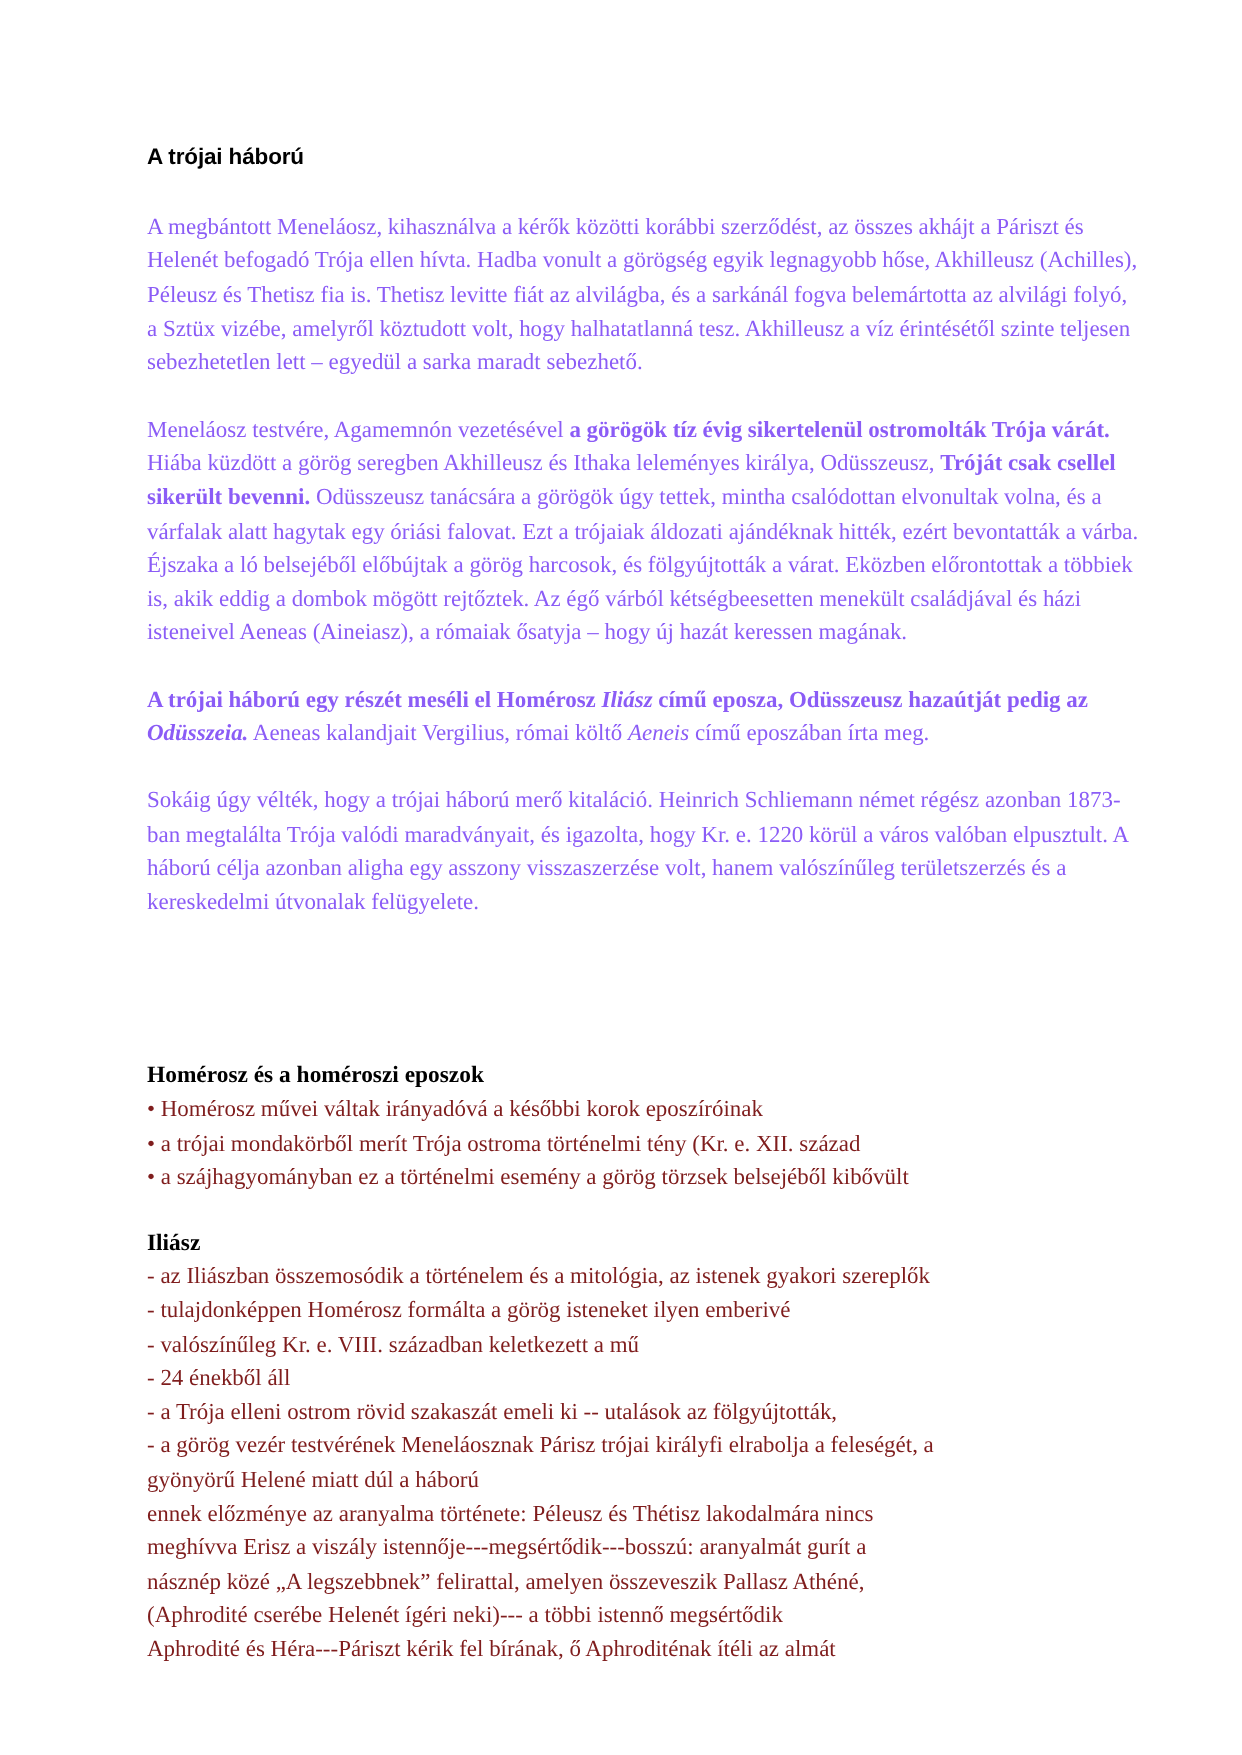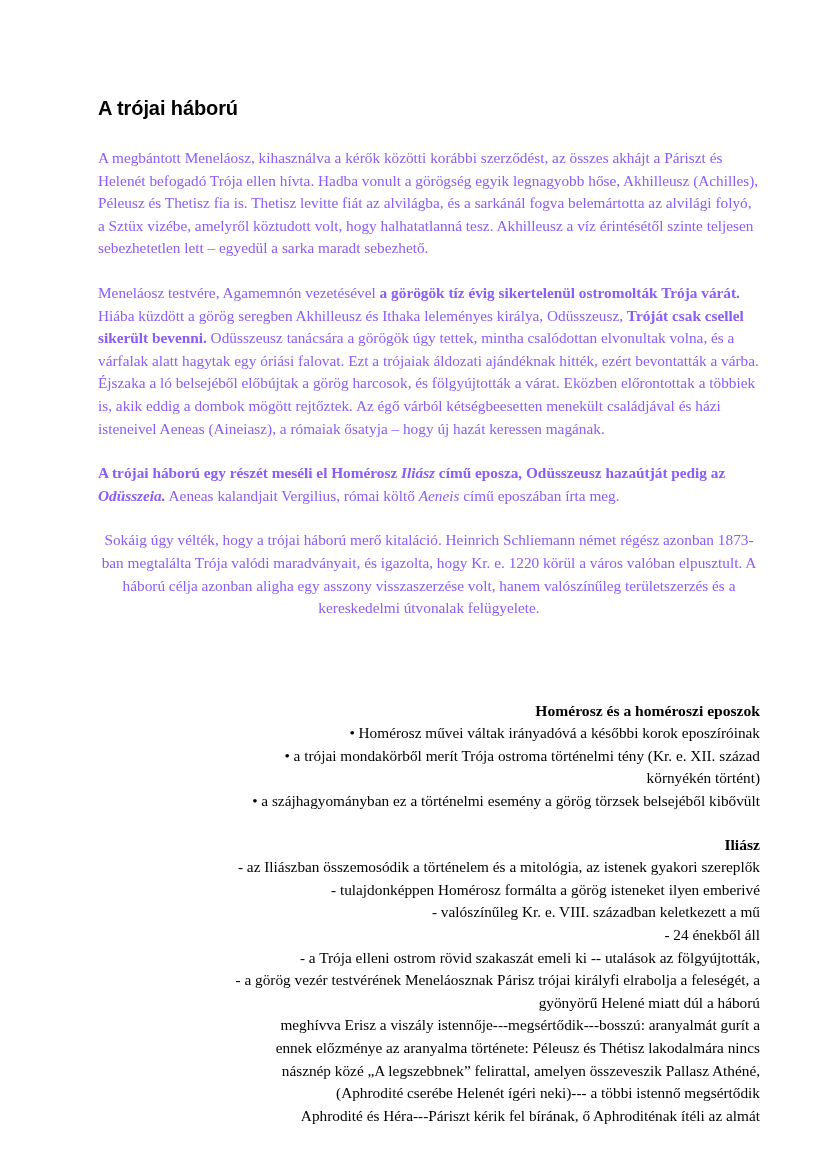--- a/index.html
+++ b/index.html
@@ -20,58 +20,57 @@
     width: 828px;
     height: 1170px;
     box-sizing: border-box;
     padding: 96px 68px 0 98px;
     background: #ffffff;
     position: relative;
   }
   .doc-title {
     font-family: "Liberation Sans", "DejaVu Sans", sans-serif;
     font-weight: bold;
-    font-size: 20px;
+    font-size: 15px;
     line-height: 1.25;
     letter-spacing: -0.1px;
     color: #000000;
     margin: 0 0 26px 0;
   }
   .para {
     font-size: 15.3px;
     line-height: 22.6px;
     margin: 0 0 22px 0;
     text-align: left;
     max-width: 664px;
     color: #8b5cf6;
   }
-  .para:last-of-type { margin-bottom: 0; text-align: center; }
+  .para:last-of-type { margin-bottom: 13px; }
   .para b { font-weight: bold; }
   .para i { }
   .para .bi { font-weight: bold; font-style: italic; }
 
   .gap-block { height: 80px; }
 
   .section {
     max-width: 664px;
-    text-align: right;
   }
   .section-heading {
     font-family: "Liberation Serif", "DejaVu Serif", serif;
     font-weight: bold;
     font-size: 15.6px;
     line-height: 22.6px;
     margin: 0;
     color: #000000;
   }
   .section-lines {
     font-size: 15.3px;
     line-height: 22.6px;
     margin: 0;
-    color: #000000;
+    color: #7f1d1d;
   }
   .section-lines .ln { display: block; }
   .section-spacer { height: 21px; }
 </style>
 </head>
 <body>
 
 <div class="page">
 
   <h1 class="doc-title">A trójai háború</h1>
@@ -81,38 +80,37 @@
   <p class="para"><b>A trójai háború egy részét meséli el Homérosz </b><span class="bi">Iliász</span><b> című eposza, Odüsszeusz hazaútját pedig az </b><span class="bi">Odüsszeia.</span><span> Aeneas kalandjait Vergilius, római költő </span><i>Aeneis</i><span> című eposzában írta meg.</span></p>
   <p class="para"><span>Sokáig úgy vélték, hogy a trójai háború merő kitaláció. Heinrich Schliemann német régész azonban 1873-ban megtalálta Trója valódi maradványait, és igazolta, hogy Kr. e. 1220 körül a város valóban elpusztult. A háború célja azonban aligha egy asszony visszaszerzése volt, hanem valószínűleg területszerzés és a kereskedelmi útvonalak felügyelete.</span></p>
 
   <div class="gap-block"></div>
 
   <div class="section">
     <div class="section-heading">Homérosz és a homéroszi eposzok</div>
     <div class="section-lines">
         <span class="ln">• Homérosz művei váltak irányadóvá a későbbi korok eposzíróinak</span>
         <span class="ln">• a trójai mondakörből merít Trója ostroma történelmi tény (Kr. e. XII. század</span>
-        <span class="ln">környékén történt)</span>
         <span class="ln">• a szájhagyományban ez a történelmi esemény a görög törzsek belsejéből kibővült</span>
       </div>
   </div>
 
   <div class="section-spacer"></div>
 
   <div class="section">
     <div class="section-heading">Iliász</div>
     <div class="section-lines">
         <span class="ln">- az Iliászban összemosódik a történelem és a mitológia, az istenek gyakori szereplők</span>
         <span class="ln">- tulajdonképpen Homérosz formálta a görög isteneket ilyen emberivé</span>
         <span class="ln">- valószínűleg Kr. e. VIII. században keletkezett a mű</span>
         <span class="ln">- 24 énekből áll</span>
         <span class="ln">- a Trója elleni ostrom rövid szakaszát emeli ki -- utalások az fölgyújtották,</span>
         <span class="ln">- a görög vezér testvérének Meneláosznak Párisz trójai királyfi elrabolja a feleségét, a</span>
         <span class="ln">gyönyörű Helené miatt dúl a háború</span>
+        <span class="ln">ennek előzménye az aranyalma története: Péleusz és Thétisz lakodalmára nincs</span>
         <span class="ln">meghívva Erisz a viszály istennője---megsértődik---bosszú: aranyalmát gurít a</span>
-        <span class="ln">ennek előzménye az aranyalma története: Péleusz és Thétisz lakodalmára nincs</span>
         <span class="ln">násznép közé „A legszebbnek” felirattal, amelyen összeveszik Pallasz Athéné,</span>
         <span class="ln">(Aphrodité cserébe Helenét ígéri neki)--- a többi istennő megsértődik</span>
         <span class="ln">Aphrodité és Héra---Páriszt kérik fel bírának, ő Aphroditénak ítéli az almát</span>
       </div>
   </div>
 
 </div>
 
 </body></html>

